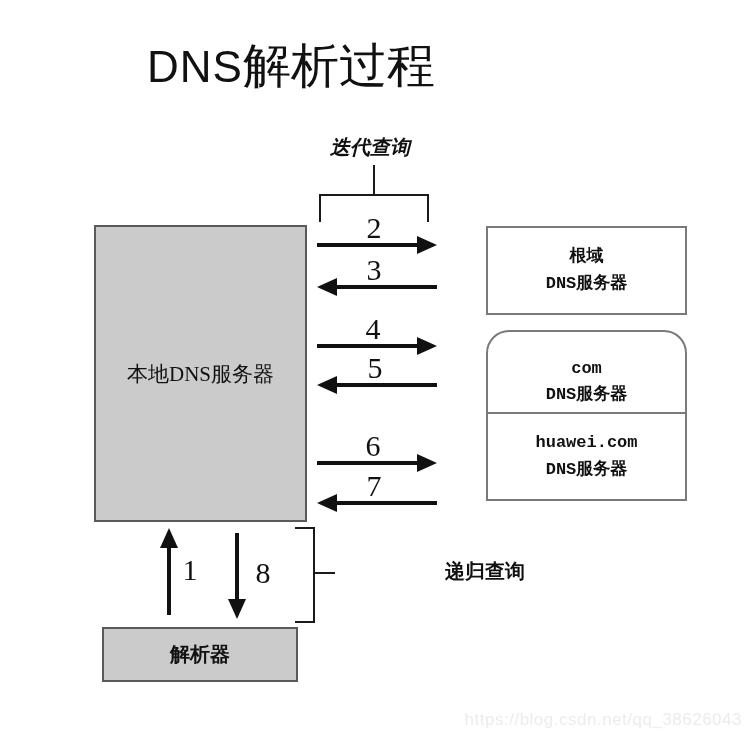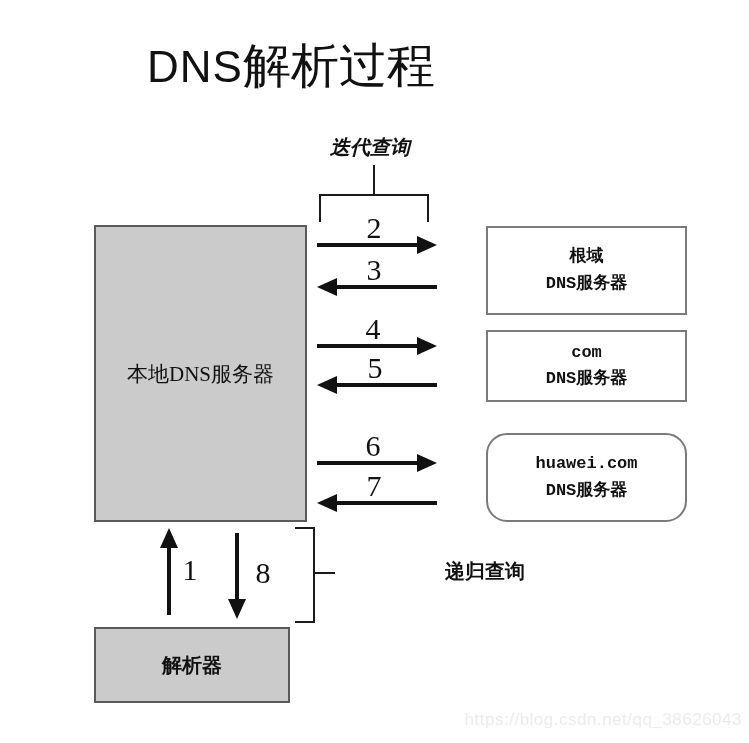--- a/index.html
+++ b/index.html
@@ -26,30 +26,30 @@
 
   
   #rec-bracket { position:absolute; left:295px; top:527px; width:18px; height:92px;
     border-top:2px solid #1a1a1a; border-right:2px solid #1a1a1a; border-bottom:2px solid #1a1a1a; }
   #rec-tick { position:absolute; left:313px; top:572px; width:22px; height:2px; background:#1a1a1a; }
 
   
   .gray-box { position:absolute; background:#cbcbcb; border:2px solid #5a5a5a;
     display:flex; align-items:center; justify-content:center; box-sizing:border-box; }
   #local-dns-box { left:94px; top:225px; width:213px; height:297px; font-size:21px; }
-  #resolver-box  { left:94px; top:627px; width:196px; height:76px; font-size:20px; font-weight:600; }
+  #resolver-box  { left:102px; top:627px; width:196px; height:55px; font-size:20px; font-weight:600; }
 
   .server-box { position:absolute; left:454px; width:201px; background:#ffffff;
     border:2px solid #7a7a7a; box-sizing:border-box;
     display:flex; flex-direction:column; align-items:center; justify-content:center;
     font-family:"Liberation Mono","DejaVu Sans Mono",monospace; font-size:17px; font-weight:600;
     line-height:1.55; text-align:center;margin-left:32px; }
   #server-root   { top:226px; height:89px; }
-  #server-com    { top:330px; height:72px; }
-  #server-huawei { top:433px; height:89px;border-radius:21px; }
+  #server-com    { top:330px; height:104px;border-radius:23px; }
+  #server-huawei { top:412px; height:89px; }
 
   
   .h-arrow { position:absolute; left:317px; width:120px; height:18px; }
   .h-arrow .shaft { position:absolute; top:7px; height:4px; background:#111111; }
   .h-arrow.right .shaft { left:0; width:102px; }
   .h-arrow.left  .shaft { right:0; width:102px; }
   .h-arrow .head { position:absolute; top:0; width:0; height:0;
     border-top:9px solid transparent; border-bottom:9px solid transparent; }
   .h-arrow.right .head { right:0; border-left:20px solid #111111; }
   .h-arrow.left  .head { left:0;  border-right:20px solid #111111; }

